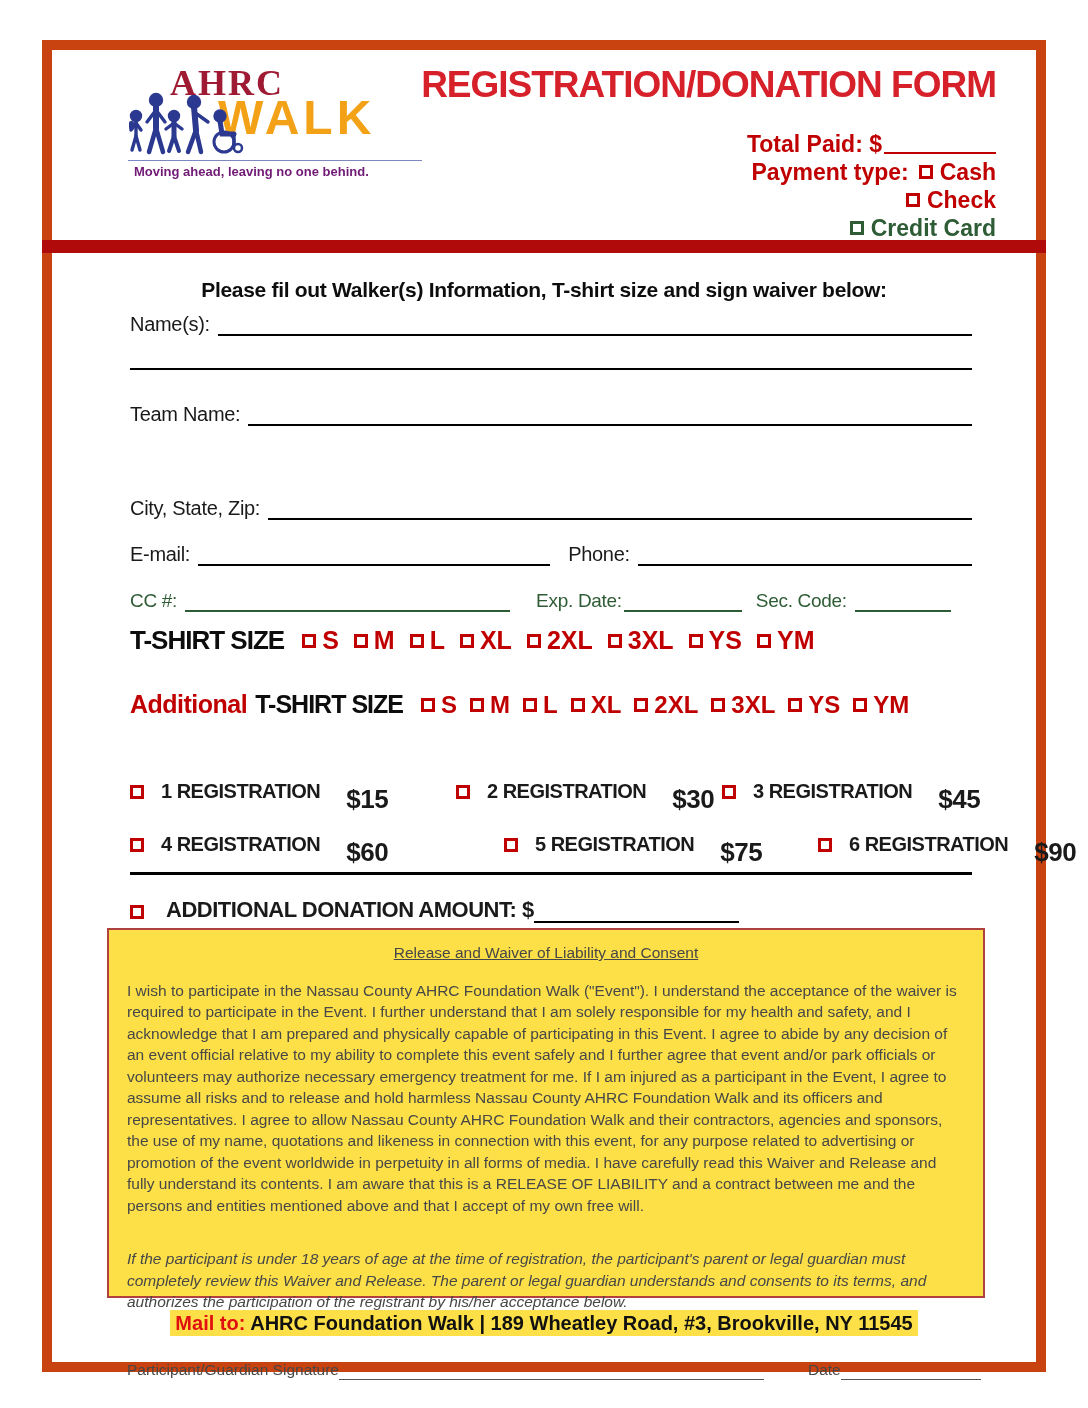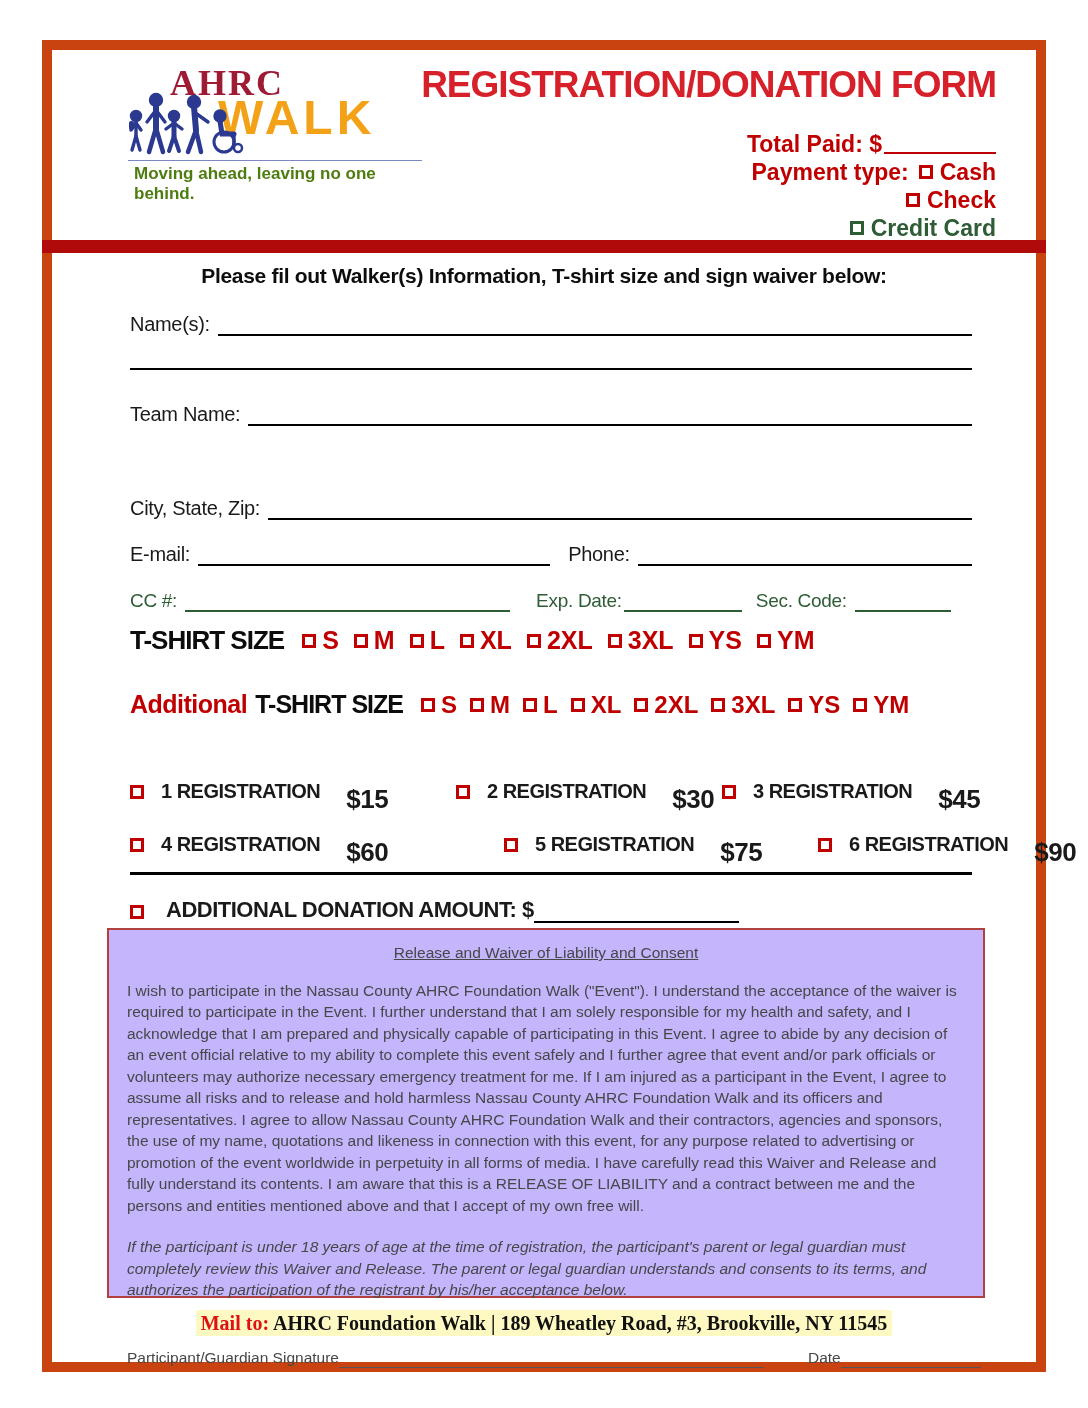--- a/index.html
+++ b/index.html
@@ -22,21 +22,21 @@
     font-size:36px; letter-spacing:2px; color:#9E1B33; z-index:3;
   }
   .logo-walk {
     position:absolute; left:92px; top:24px;
     font-weight:800; font-size:48px; letter-spacing:4px; color:#F3A218; z-index:1;
   }
   .logo-figures { position:absolute; left:0; top:24px; z-index:2; }
   .logo-rule { position:absolute; left:2px; right:14px; top:94px; border-top:1.5px solid #7C88C2; }
   .logo-tagline {
     position:absolute; left:8px; top:98px;
-    font-weight:bold; font-size:17px; color:#4d7c0f;
+    font-weight:bold; font-size:13px; color:#701a75;
   }
 
   .page-title {
     position:absolute; right:40px; top:14px;
     font-weight:800; font-size:37px; letter-spacing:-1px; color:#D6212B;
     white-space:nowrap;
   }
   .payment { position:absolute; right:40px; top:80px; text-align:right; }
   .pay-row {
     display:flex; justify-content:flex-end; align-items:center;
@@ -49,21 +49,21 @@
     display:inline-block; width:14px; height:14px; background:#fff;
     border:3.5px solid #C00000; flex:none; vertical-align:middle;
   }
   .cb-green { border-color:#2E5C35; }
   .pay-row .cb { margin:0 7px 0 10px; }
 
   .divider-bar { position:absolute; left:-10px; right:-10px; top:190px; height:13px; background:#B00A0A; }
 
   
   .form-heading {
-    position:absolute; left:0; right:0; top:214px; text-align:center;
+    position:absolute; left:0; right:0; top:228px; text-align:center;
     font-weight:800; font-size:21px; letter-spacing:-0.3px; color:#0d0d0d;
   }
   .row { position:absolute; left:78px; right:64px; display:flex; align-items:flex-end; height:30px; }
   .row .lbl { font-weight:400; font-size:20px; letter-spacing:-0.3px; white-space:nowrap; padding-bottom:0px; }
   .fill { border-bottom:2.5px solid #000; height:24px; }
   .fill.grow { flex:1 1 auto; margin-left:8px; }
   .row-names  { top:256px; }
   .cont-line  { position:absolute; left:78px; right:64px; top:290px; height:30px; border-bottom:2.5px solid #000; }
   .row-team   { top:346px; }
   .row-addr   { top:393px; }
@@ -97,35 +97,35 @@
   .section-line { position:absolute; left:78px; right:64px; top:798px; height:27px; border-bottom:3px solid #000; }
 
   .donation-row { position:absolute; left:78px; top:847px; display:flex; align-items:flex-end; }
   .donation-row .cb { margin:0 22px 4px 0; }
   .donation-label { font-weight:800; font-size:22px; letter-spacing:-0.5px; }
   .donation-line { display:inline-block; width:205px; border-bottom:2.5px solid #000; height:22px; }
 
   
   .waiver {
     position:absolute; left:55px; top:878px; width:878px; height:370px;
-    border:2px solid #B0413E; background:#c4b5fd; padding:12px 18px 10px 18px;
+    border:2px solid #B0413E; background:#fde047; padding:12px 18px 10px 18px;
     color:#474747; font-size:15.5px; line-height:21.5px;
   }
   .waiver-title { text-align:center; text-decoration:underline; margin-bottom:16px; font-size:15.5px; }
-  .waiver-p1 { margin-bottom:20px; }
+  .waiver-p1 { margin-bottom:32px; }
   .waiver-p2 { font-style:italic; }
   .sig-row { display:flex; align-items:flex-end; margin-top:46px; white-space:nowrap; }
   .sig-line { border-bottom:1.5px solid #555; height:18px; }
   .sig-line.sig { flex:0 0 425px; }
   .sig-line.date { flex:0 0 140px; }
   .sig-gap { flex:0 0 44px; }
 
   
   .mail-footer { position:absolute; left:0; right:0; top:1262px; text-align:center; font-size:20px; font-weight:800; }
-  .hl { background:#fef9c3; padding:2px 5px;font-family:Liberation Serif, serif; }
+  .hl { background:#fde047; padding:2px 5px; }
   .mail-label { color:#E01010; }
   .mail-addr { color:#111; }
 </style>
 </head>
 <body>
 
 <div class="frame">
 <div class="inner">
 
   <div class="logo">

